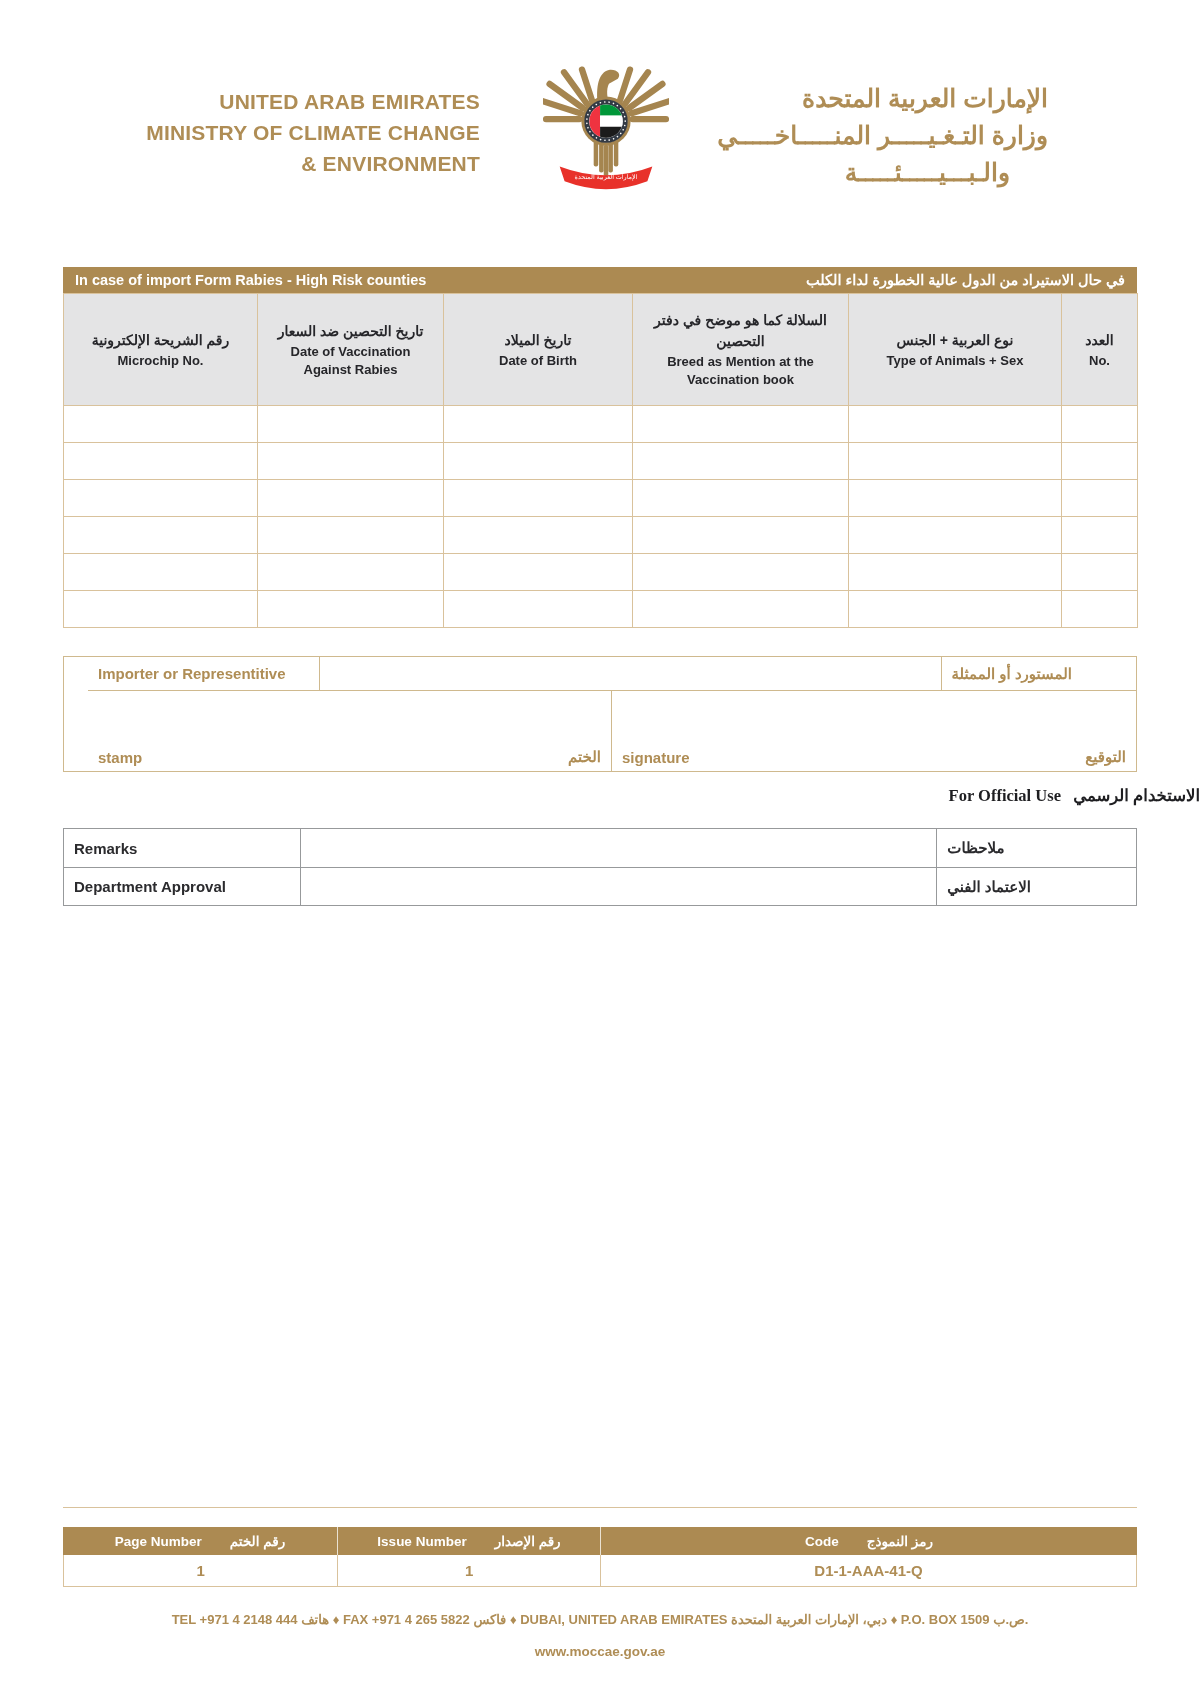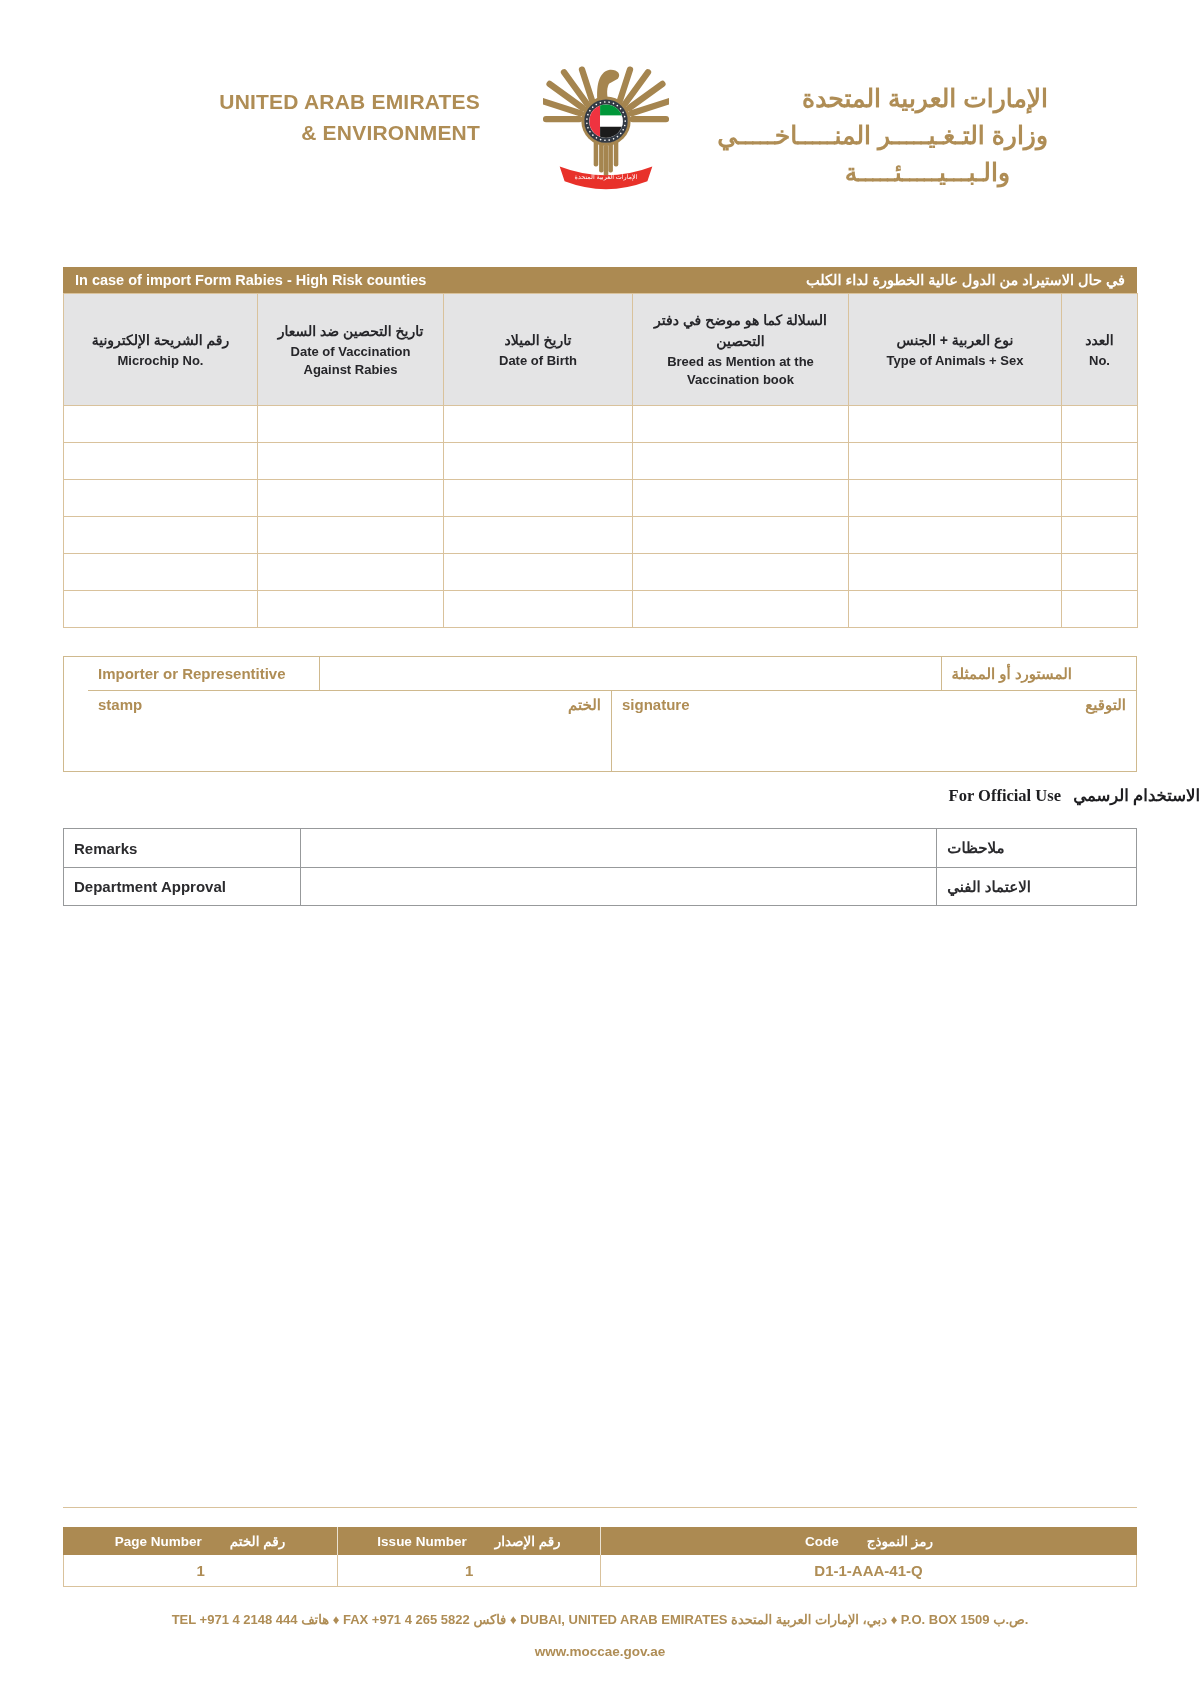--- a/index.html
+++ b/index.html
@@ -65,21 +65,21 @@
   .imp{
     position:absolute;top:656px;left:63px;width:1074px;
     border:1px solid var(--tan2);
     color:var(--gold);font-weight:bold;font-size:15px;padding-left:24px;
   }
   .imp-row1{display:flex;height:34px;border-bottom:1px solid var(--tan2);}
   .imp-row1 .c1{width:236px;display:flex;align-items:center;padding:0 10px;}
   .imp-row1 .c2{width:639px;border-left:1px solid var(--tan2);border-right:1px solid var(--tan2);}
   .imp-row1 .c3{width:199px;display:flex;align-items:center;justify-content:flex-end;padding:0 10px;direction:rtl;}
   .imp-row2{display:flex;height:80px;}
-  .imp-row2 .half{width:537px;display:flex;justify-content:space-between;align-items:flex-start;padding:5px 10px;}
+  .imp-row2 .half{width:537px;display:flex;justify-content:space-between;align-items:flex-end;padding:5px 10px;}
   .imp-row2 .half.left{border-right:1px solid var(--tan2);}
   .imp-row2 .arlab{direction:rtl;}
   
   .official-title{
     position:absolute;top:786px;left:0;width:1200px;
     text-align:right;color:#1E1E21;font-weight:bold;font-size:16.5px;font-family:Liberation Serif, serif;
   }
   .official-title .ar{direction:rtl;margin-left:8px;}
   .off{
     position:absolute;top:828px;left:63px;width:1074px;
@@ -112,20 +112,21 @@
     text-align:center;color:var(--gold);font-weight:bold;font-size:13.5px;
   }
 </style>
 </head>
 <body>
 
 <div class="page">
 
   <div class="title-en">
     <div>UNITED ARAB EMIRATES</div>
+    <div>MINISTRY OF CLIMATE CHANGE</div>
     <div>&amp; ENVIRONMENT</div>
   </div>
 
   <div class="emblem">
     <svg width="126" height="136" viewBox="0 0 126 138" xmlns="http://www.w3.org/2000/svg">
 
       <g transform="translate(55,58)" fill="#A5854F">
         <rect transform="rotate(180)" x="16" y="-3.2" width="40" height="6.4" rx="3"></rect>
         <rect transform="rotate(198)" x="16" y="-3.2" width="46" height="6.4" rx="3"></rect>
         <rect transform="rotate(216)" x="16" y="-3.2" width="48" height="6.4" rx="3"></rect>

